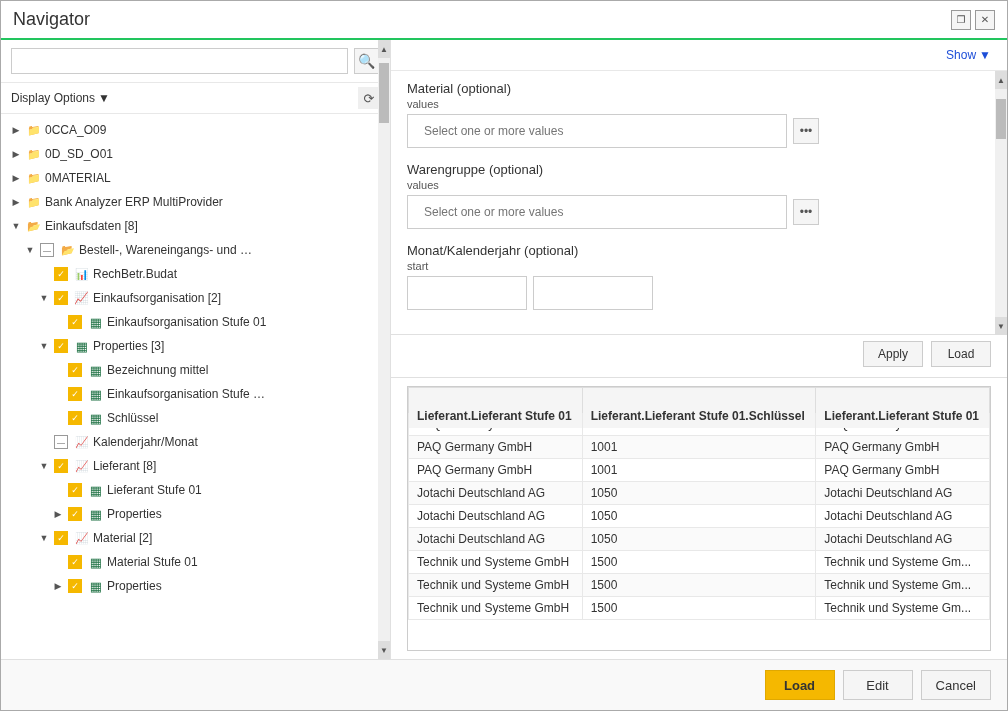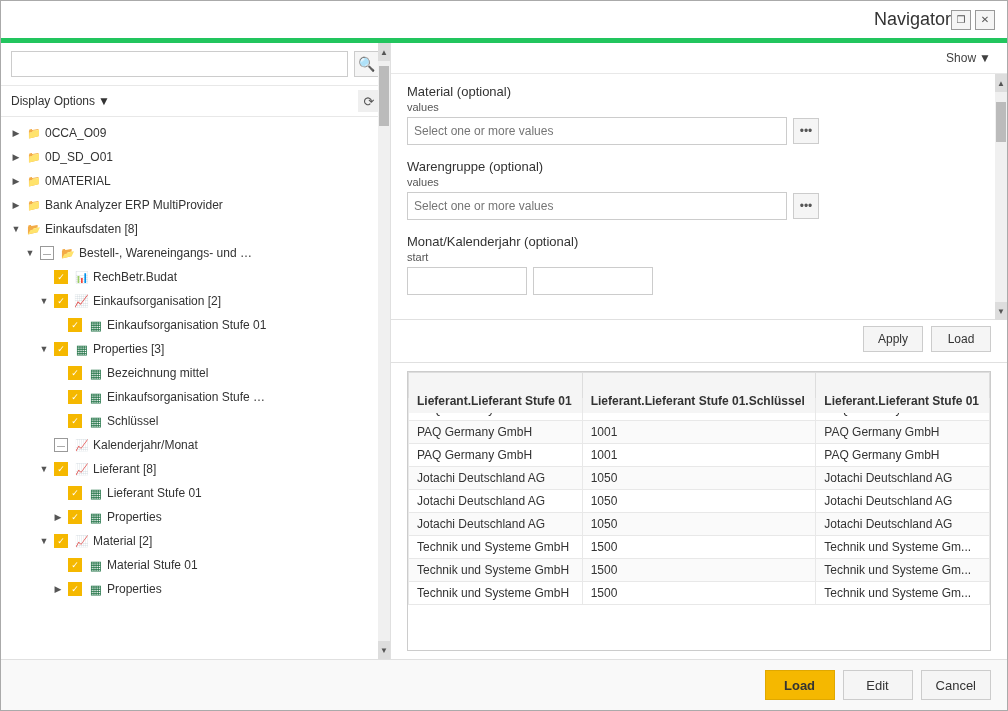--- a/index.html
+++ b/index.html
@@ -1,18 +1,18 @@
 <!DOCTYPE html>
 <html><head>
   <meta charset="utf-8">
   <style>
     * { box-sizing: border-box; margin: 0; padding: 0; }
     body { font-family: 'Segoe UI', Arial, sans-serif; font-size: 13px; background: #f0f0f0; display: flex; justify-content: center; align-items: center; min-height: 100vh; }
     .dialog { width: 1008px; height: 711px; background: #fff; border: 1px solid #aaa; box-shadow: 0 4px 20px rgba(0,0,0,0.3); display: flex; flex-direction: column; position: relative; }
-    .title-bar { background: #fff; border-bottom: 5px solid #22c55e; padding: 8px 12px; display: flex; align-items: center; justify-content: flex-end; }
+    .title-bar { background: #fff; border-bottom: 2px solid #22c55e; padding: 8px 12px; display: flex; align-items: center; justify-content: space-between; }
     .title-bar-title { font-size: 18px; font-weight: 400; color: #333; }
     .title-bar-controls { display: flex; gap: 4px; }
     .title-btn { width: 20px; height: 20px; border: 1px solid #999; background: #f5f5f5; cursor: pointer; display: flex; align-items: center; justify-content: center; font-size: 10px; color: #555; }
     .main-content { display: flex; flex: 1; overflow: hidden; }
     
     .left-panel { width: 390px; border-right: 1px solid #e0e0e0; display: flex; flex-direction: column; background: #fff; }
     .search-bar { padding: 8px 10px; border-bottom: 1px solid #e8e8e8; display: flex; align-items: center; gap: 6px; }
     .search-input { flex: 1; height: 26px; border: 1px solid #ccc; padding: 0 6px; font-size: 12px; color: #333; outline: none; }
     .search-icon-btn { width: 26px; height: 26px; border: 1px solid #ccc; background: #f5f5f5; display: flex; align-items: center; justify-content: center; cursor: pointer; color: #555; font-size: 14px; }
     .display-options-bar { padding: 4px 10px; border-bottom: 1px solid #e8e8e8; display: flex; align-items: center; justify-content: space-between; }
@@ -32,27 +32,27 @@
     .checkbox { width: 14px; height: 14px; border: 1px solid #999; margin: 0 3px; display: inline-flex; align-items: center; justify-content: center; flex-shrink: 0; background: #fff; }
     .checkbox.checked { background: #f5b800; border-color: #f5b800; }
     .checkbox.checked::after { content: '✓'; color: #fff; font-size: 9px; }
     .checkbox.partial { background: #fff; border-color: #999; }
     .checkbox.partial::after { content: '—'; color: #555; font-size: 8px; }
     .item-icon { width: 16px; height: 16px; margin: 0 3px; flex-shrink: 0; display: inline-flex; align-items: center; justify-content: center; font-size: 11px; }
     .item-label { font-size: 12px; color: #333; overflow: hidden; text-overflow: ellipsis; }
     
     .right-panel { flex: 1; display: flex; flex-direction: column; overflow: hidden; }
     .top-right { display: flex; justify-content: flex-end; padding: 6px 10px; border-bottom: 1px solid #e8e8e8; }
-    .show-btn { font-size: 12px; color: #404040; cursor: pointer; display: flex; align-items: center; gap: 3px; border: none; background: none; padding: 2px 6px; }
+    .show-btn { font-size: 12px; color: #1d4ed8; cursor: pointer; display: flex; align-items: center; gap: 3px; border: none; background: none; padding: 2px 6px; }
     .parameters-area { padding: 10px 16px; border-bottom: 1px solid #e0e0e0; max-height: 300px; overflow-y: auto; position: relative; }
     .param-group { margin-bottom: 14px; }
     .param-label { font-size: 13px; color: #333; margin-bottom: 2px; font-weight: 400; }
     .param-sublabel { font-size: 11px; color: #555; margin-bottom: 4px; }
     .param-input-row { display: flex; align-items: center; gap: 6px; }
-    .param-input { flex: 1; height: 28px; border: 1px solid #ccc; padding: 0 6px; font-size: 12px; color: #999; background: #fff; outline: none; max-width: 380px; }
+    .param-input { flex: 1; height: 34px; border: 1px solid #ccc; padding: 0 16px; font-size: 12px; color: #999; background: #fff; outline: none; max-width: 380px; }
     .param-dots-btn { width: 26px; height: 26px; border: 1px solid #ccc; background: #f5f5f5; display: flex; align-items: center; justify-content: center; cursor: pointer; font-size: 12px; color: #555; }
     .apply-clear-row { display: flex; justify-content: flex-end; gap: 8px; padding: 6px 16px 10px; border-bottom: 1px solid #e0e0e0; }
     .apply-btn, .clear-btn { height: 26px; min-width: 60px; border: 1px solid #ccc; background: #f5f5f5; cursor: pointer; font-size: 12px; color: #333; padding: 0 12px; }
     
     .preview-area { flex: 1; display: flex; flex-direction: column; overflow: hidden; padding: 8px 16px; }
     .preview-title-row { display: flex; align-items: center; justify-content: space-between; margin-bottom: 6px; }
     .preview-title { font-size: 15px; color: #333; font-weight: 400; }
     .preview-icon-btn { width: 20px; height: 20px; border: 1px solid #ccc; background: #f5f5f5; display: flex; align-items: center; justify-content: center; cursor: pointer; font-size: 11px; color: #555; }
     .table-wrapper { flex: 1; overflow: auto; border: 1px solid #ccc; position: relative; }
     .table-wrapper::-webkit-scrollbar { width: 8px; height: 8px; }

